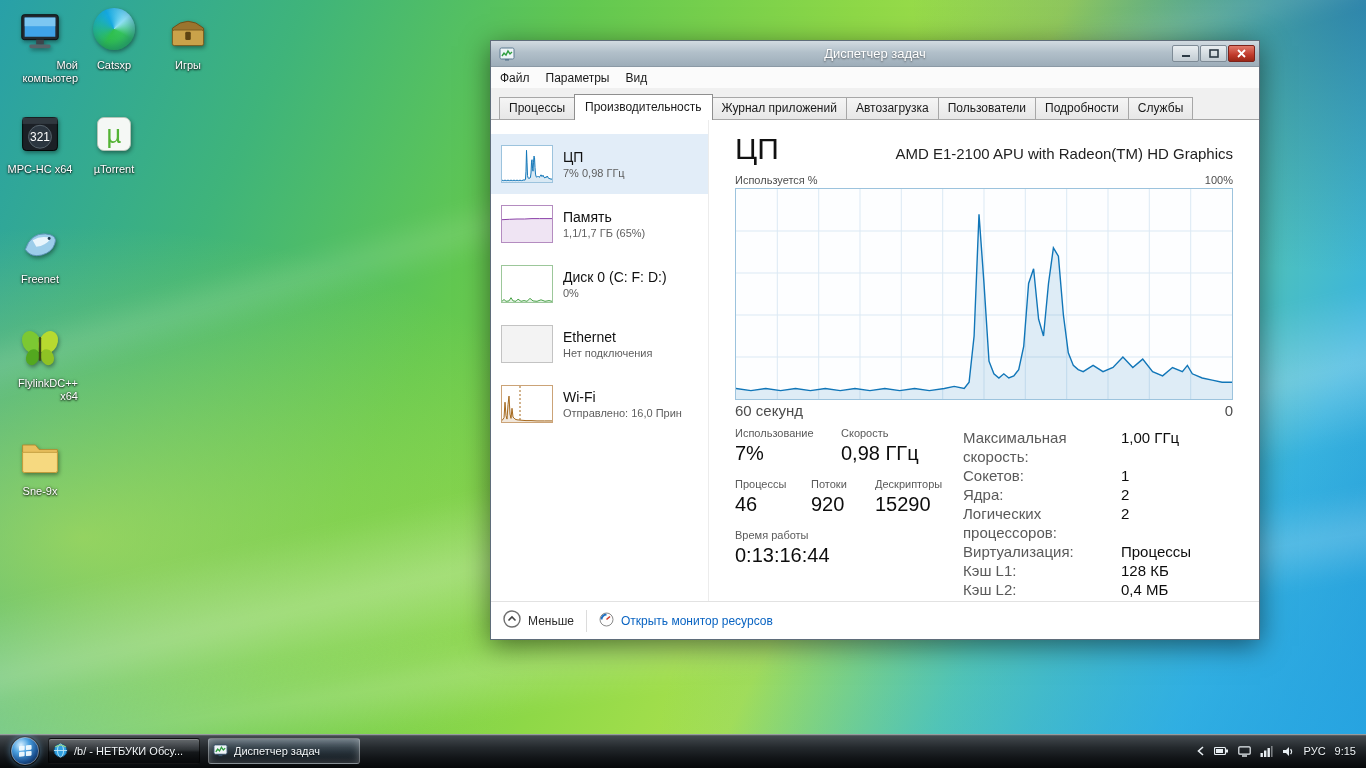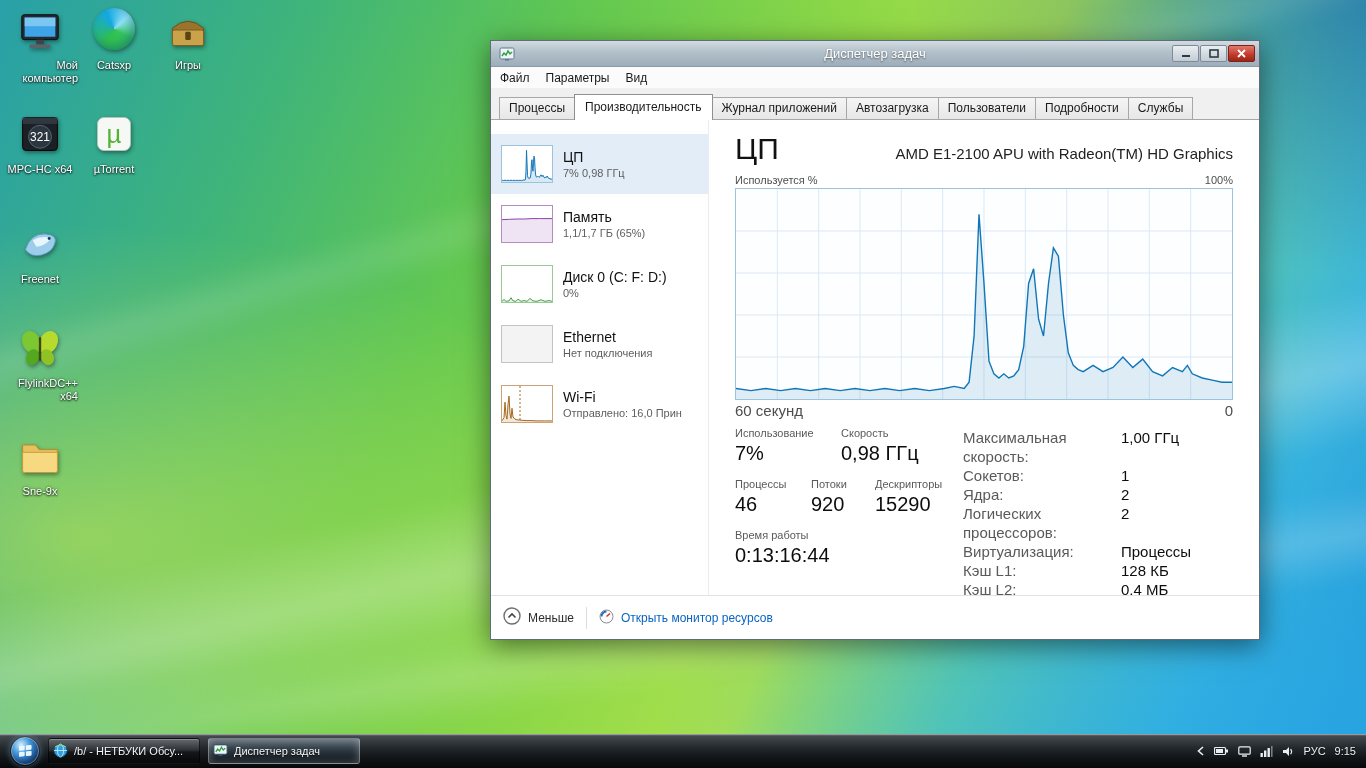--- a/index.html
+++ b/index.html
@@ -78,21 +78,21 @@
   .stats-left{width:228px;flex:none}
   .srow{display:flex;margin-bottom:13px}
   .slabel{font-size:11px;color:#5a5a5a;margin-bottom:3px;white-space:nowrap}
   .svalue{font-size:20px;color:#0d0d0d;white-space:nowrap}
   .stats-right{flex:1;padding-top:1px}
   .drow{display:flex;font-size:15px;line-height:19px}
   .dlabel{width:158px;color:#5a5a5a;flex:none}
   .dvalue{color:#0d0d0d}
 
   
-  .footer{position:absolute;left:0;right:0;bottom:0;height:44px;background:#fff;border-top:1px solid #e2e2e2;
+  .footer{position:absolute;left:0;right:0;bottom:0;height:38px;background:#fff;border-top:1px solid #e2e2e2;
     display:flex;align-items:center;padding:16px 12px;gap:12px}
   .less-btn{display:flex;align-items:center;gap:7px;font-size:12px;color:#2b2b2b;cursor:default}
   .vdiv{width:1px;height:22px;background:#dcdcdc}
   .resmon{display:flex;align-items:center;gap:7px;font-size:12px;color:#0a64c2;cursor:default}
 
   
   .taskbar{position:absolute;left:0;bottom:0;width:100%;height:34px;display:flex;align-items:center;padding:0 10px;gap:8px;
     background:linear-gradient(#7a8084 0%,#42484d 7%,#24292d 40%,#121518 70%,#060809 100%);
     box-shadow:inset 0 1px 0 rgba(255,255,255,.28)}
   .orb{width:30px;height:30px;flex:none;border-radius:50%;display:flex;align-items:center;justify-content:center;

